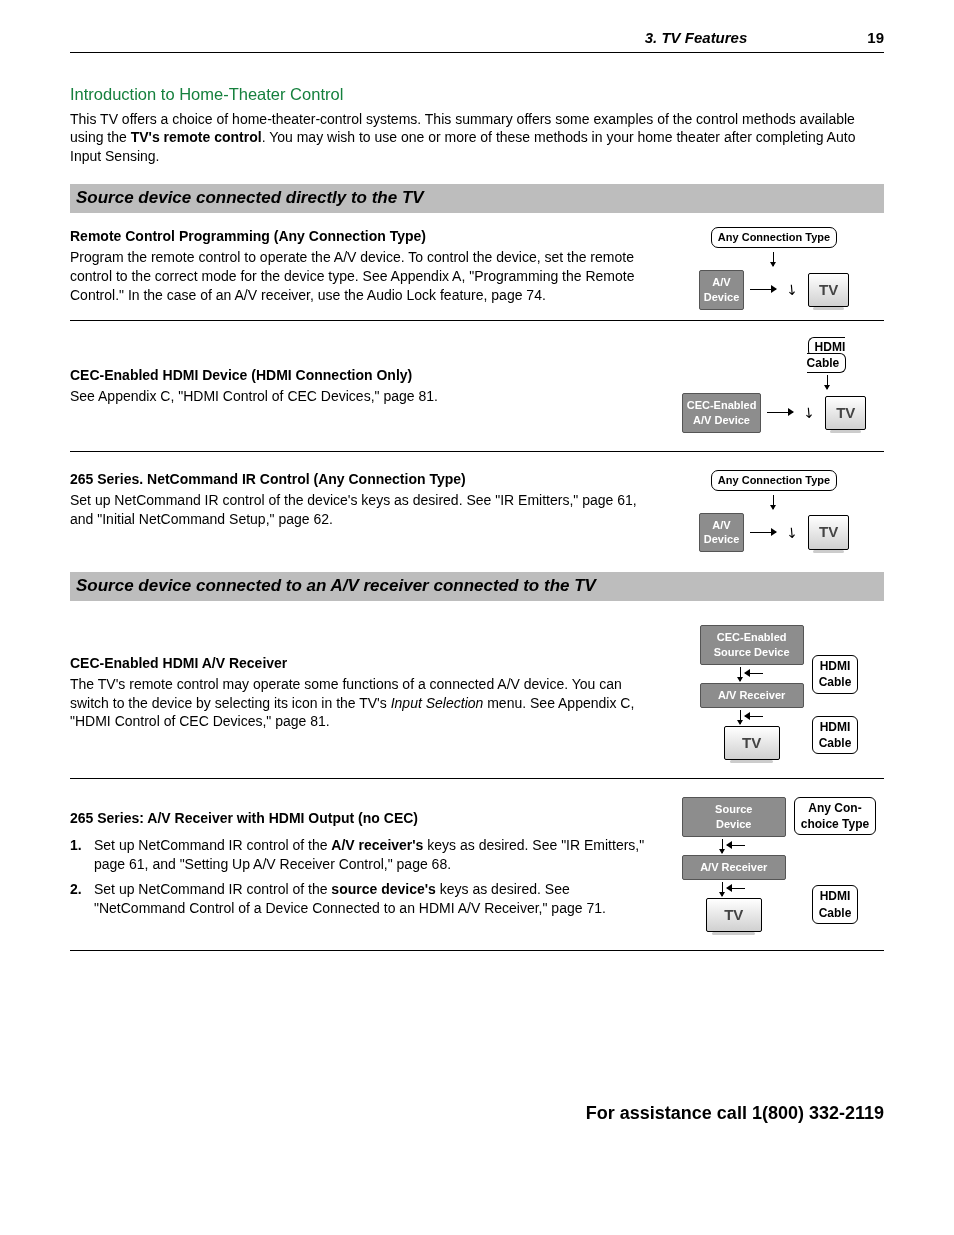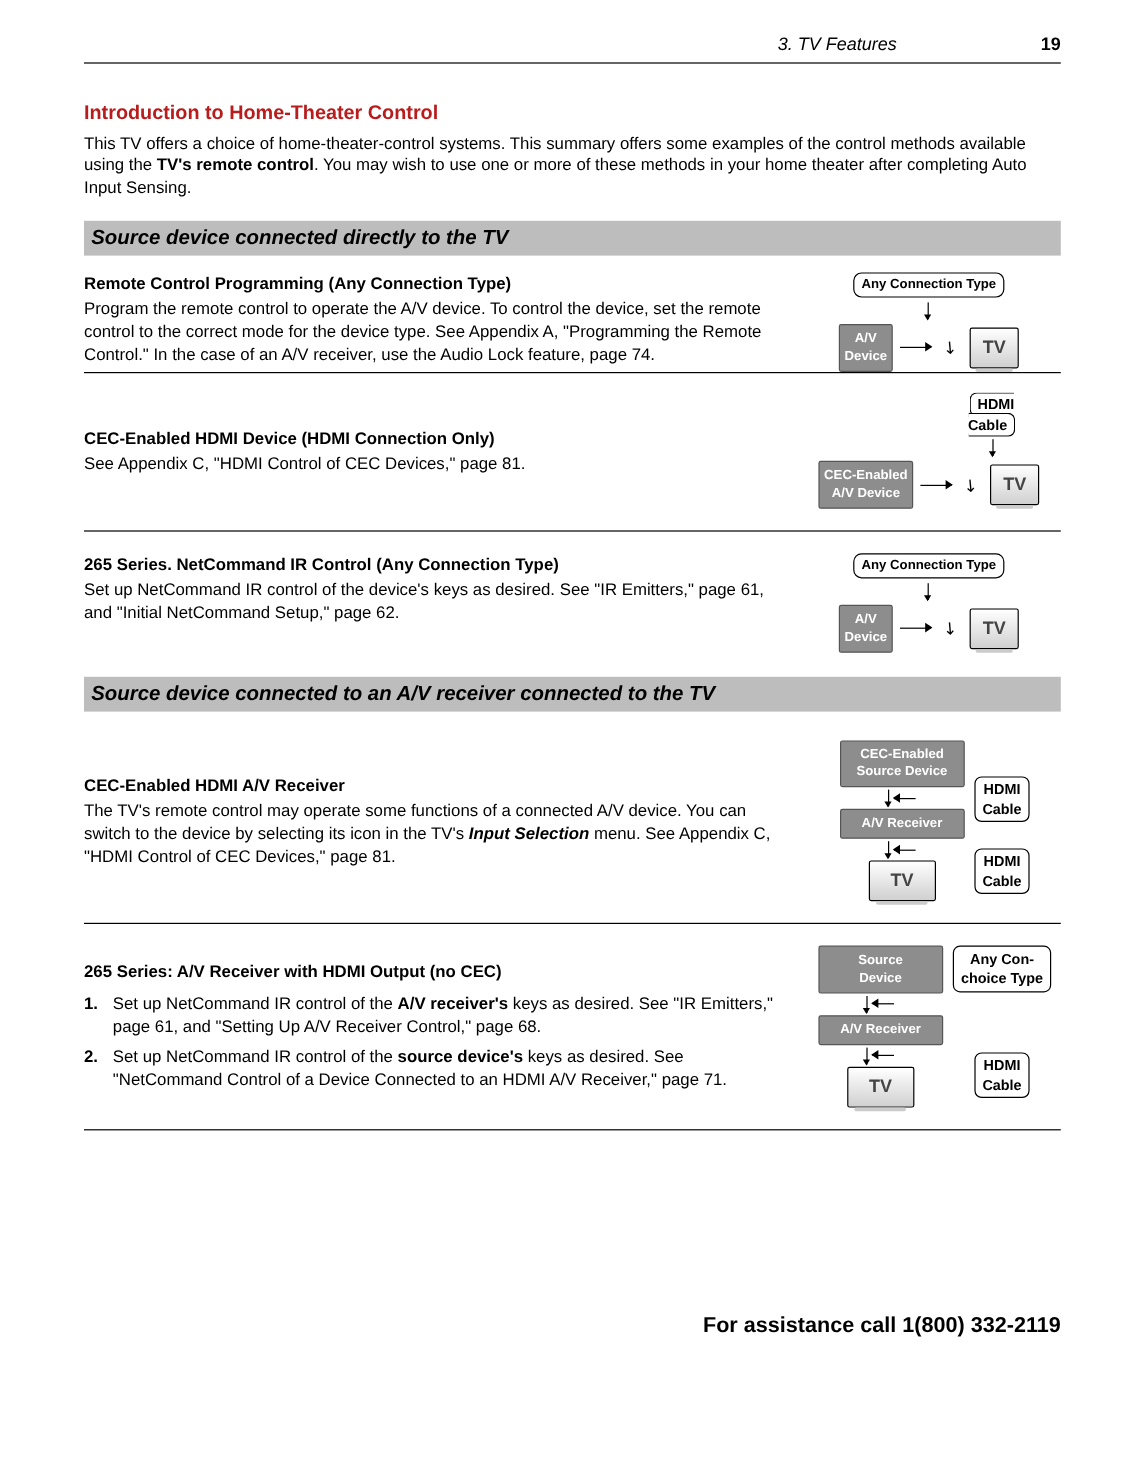--- a/index.html
+++ b/index.html
@@ -17,47 +17,48 @@
     display: flex;
     justify-content: flex-end;
     align-items: baseline;
     gap: 120px;
     border-bottom: 1px solid #000;
     padding-bottom: 4px;
     margin-bottom: 30px;
   }
   .page-header .chapter {
     font-style: italic;
+    font-weight: bold;
+    font-size: 15px;
+  }
+  .page-header .pagenum {
+    font-weight: bold;
+    font-size: 15px;
+  }
+  h2.intro-heading {
+    color: #15803d;
+    font-size: 16.5px;
     font-weight: normal;
-    font-size: 15px;
-  }
-  .page-header .pagenum {
-    font-weight: bold;
-    font-size: 15px;
-  }
-  h2.intro-heading {
-    color: #b91c1c;
-    font-size: 16.5px;
-    font-weight: bold;
     margin-bottom: 4px;
   }
   .intro-p { margin-bottom: 14px; }
   .band {
     background: #bdbdbd;
     padding: 3px 6px;
     font-weight: bold;
     font-style: italic;
     font-size: 17px;
     color: #000;
     margin-top: 18px;
     margin-bottom: 14px;
   }
   .row {
     display: flex;
     gap: 16px;
+    margin-bottom: 10px;
   }
   .row-bordered { border-bottom: 1px solid #000; padding-bottom: 18px; margin-bottom: 18px; }
   .textcol { flex: 1 1 auto; }
   .diagcol  { flex: 0 0 220px; display:flex; justify-content:center; align-items:center; }
   .diagcol-wide { flex: 0 0 210px; }
   .subhead { font-weight: bold; margin-bottom: 2px; }
   ol.steps { list-style: none; padding-left: 0; }
   ol.steps li { display:flex; margin-bottom: 6px; }
   ol.steps li .num { font-weight: bold; width: 24px; flex:0 0 24px; }
   ol.steps li .txt { flex:1; }
@@ -131,21 +132,21 @@
   }
   .mini-down::after{
     content:""; position:absolute; left:-3px; bottom:-1px;
     border-top:5px solid #000; border-left:3px solid transparent; border-right:3px solid transparent;
   }
   .cable-label{
     border:1.2px solid #000; border-radius:6px; background:#fff;
     font-size:12px; font-weight:bold; padding:2px 6px; white-space:nowrap;
   }
   b { font-weight: bold; text-align: right; }
-  i.b { font-style: italic; font-weight: bold; }
+  i.b { font-style: italic; font-weight: normal; }
 </style>
 </head>
 <body>
 
 <div class="page-header">
   <span class="chapter">3.  TV Features</span>
   <span class="pagenum">19</span>
 </div>
 
 <h2 class="intro-heading">Introduction to Home-Theater Control</h2>

